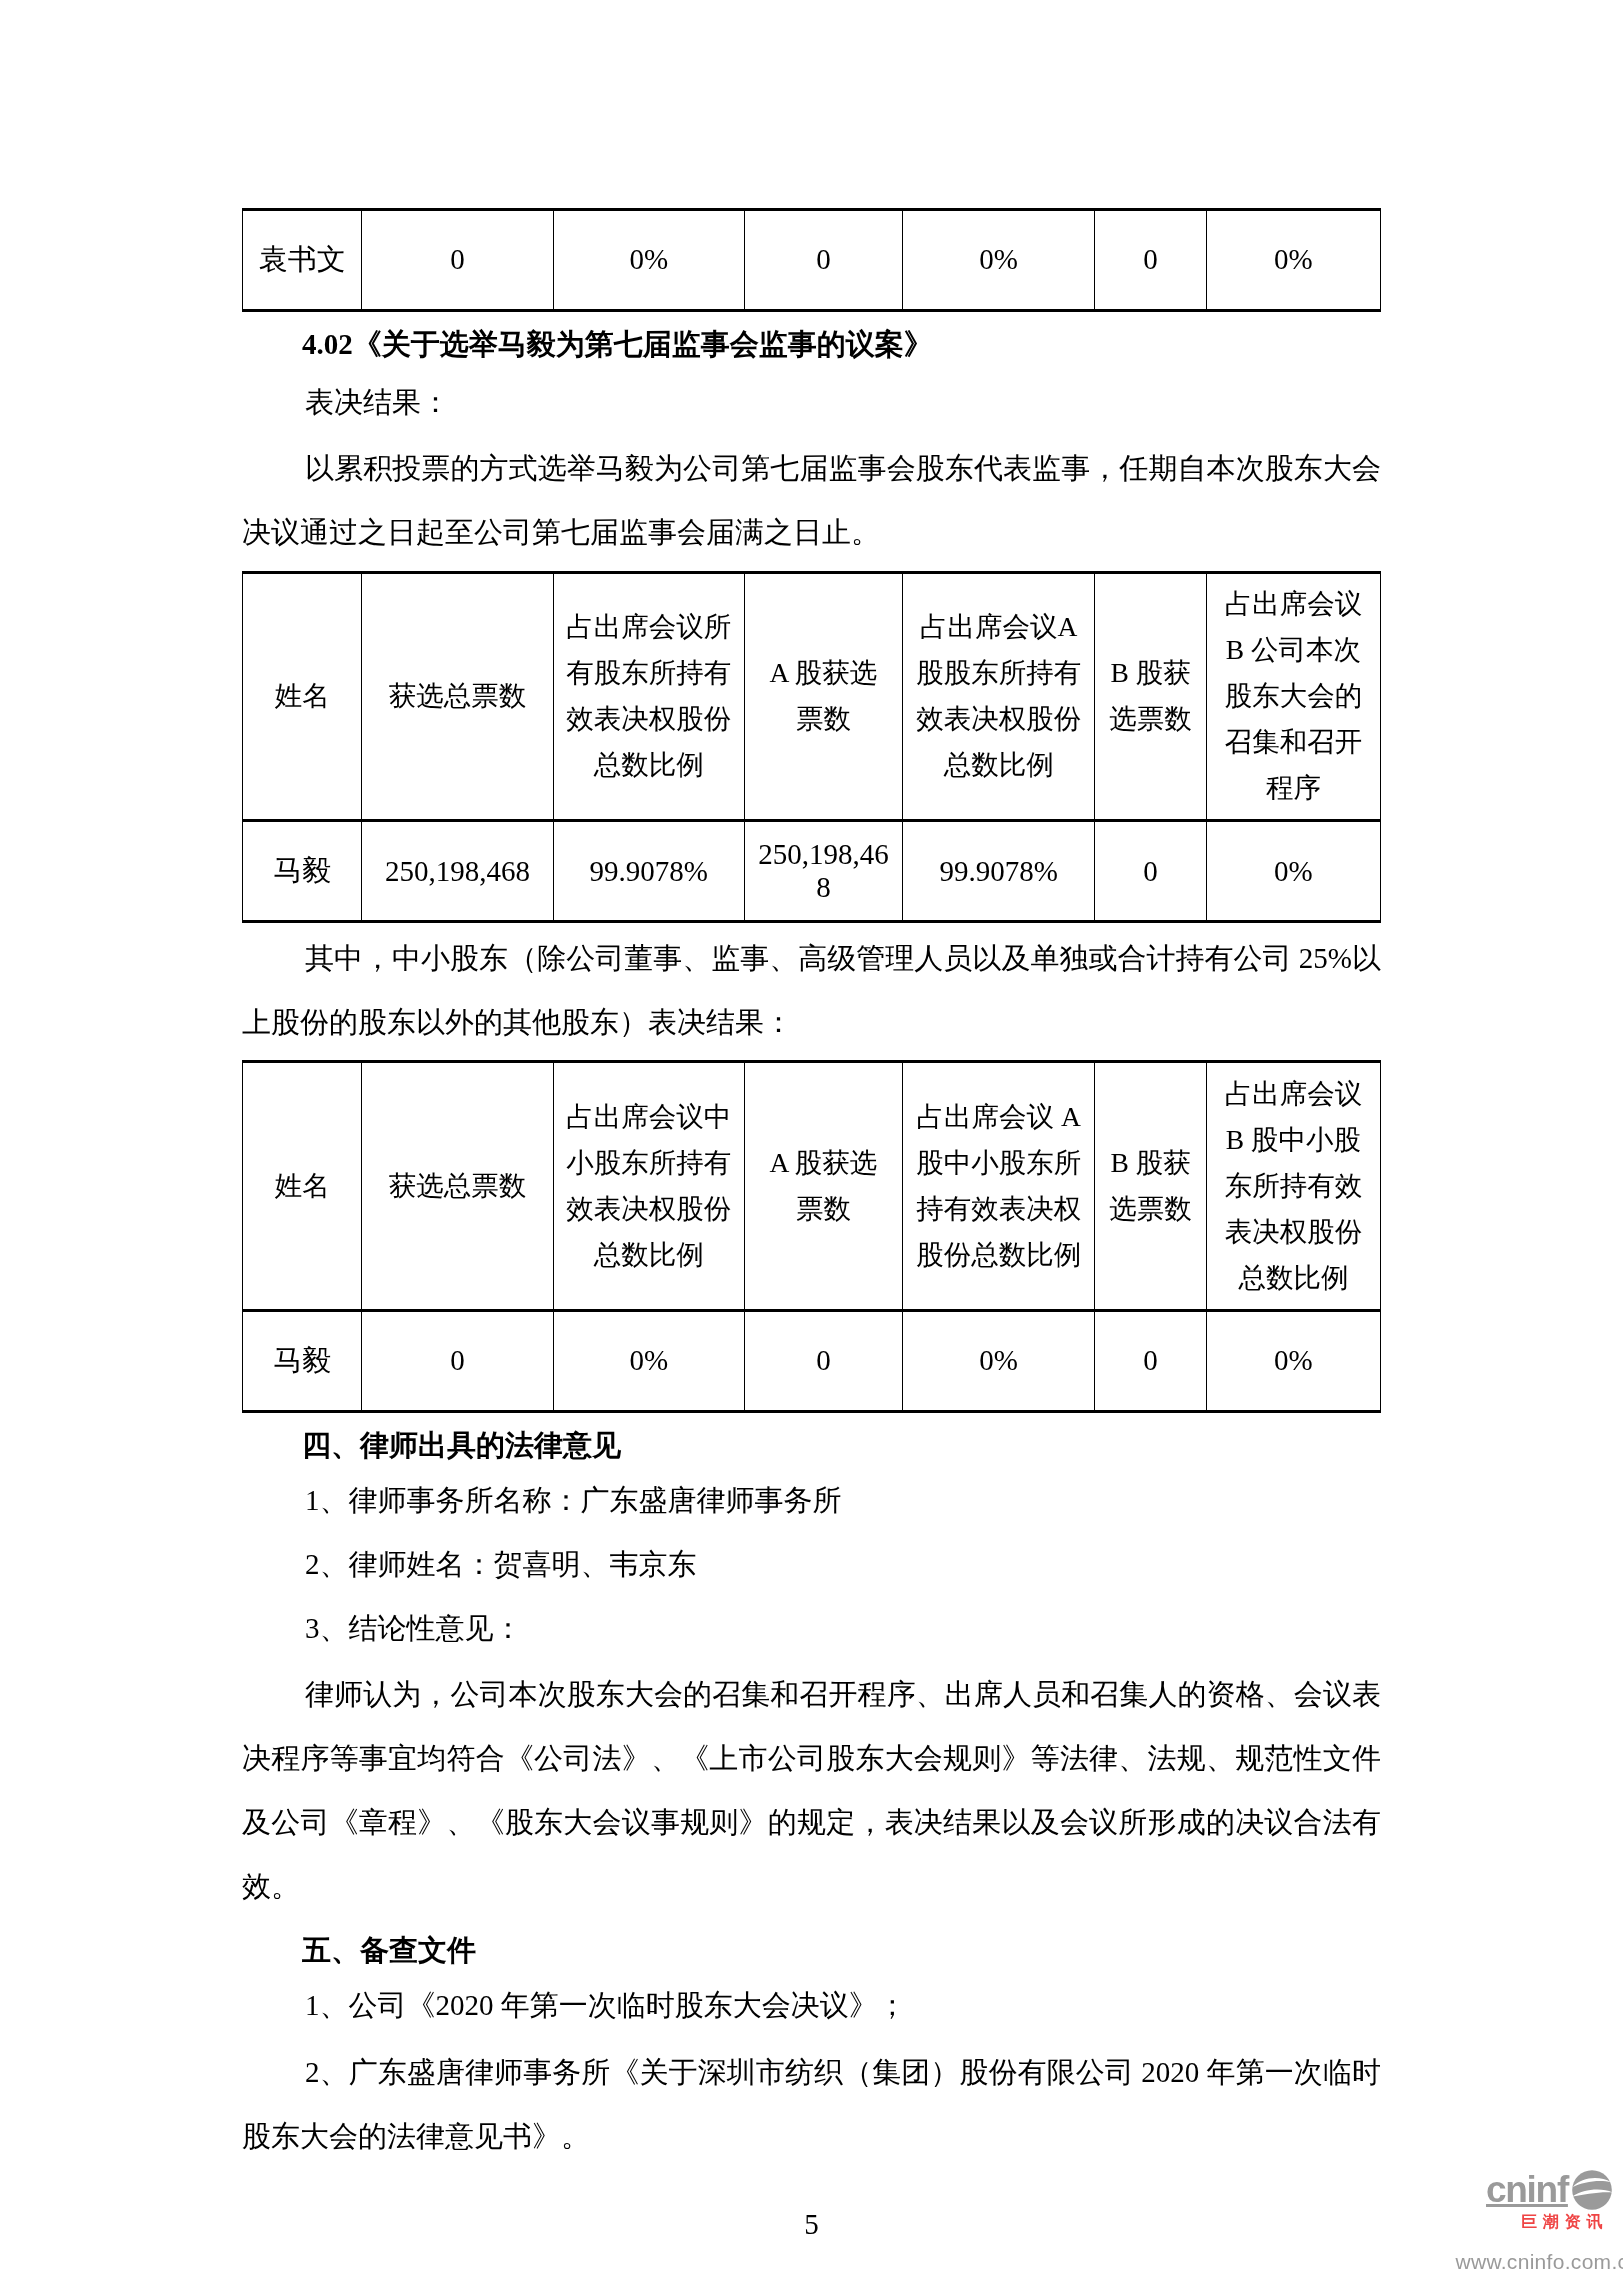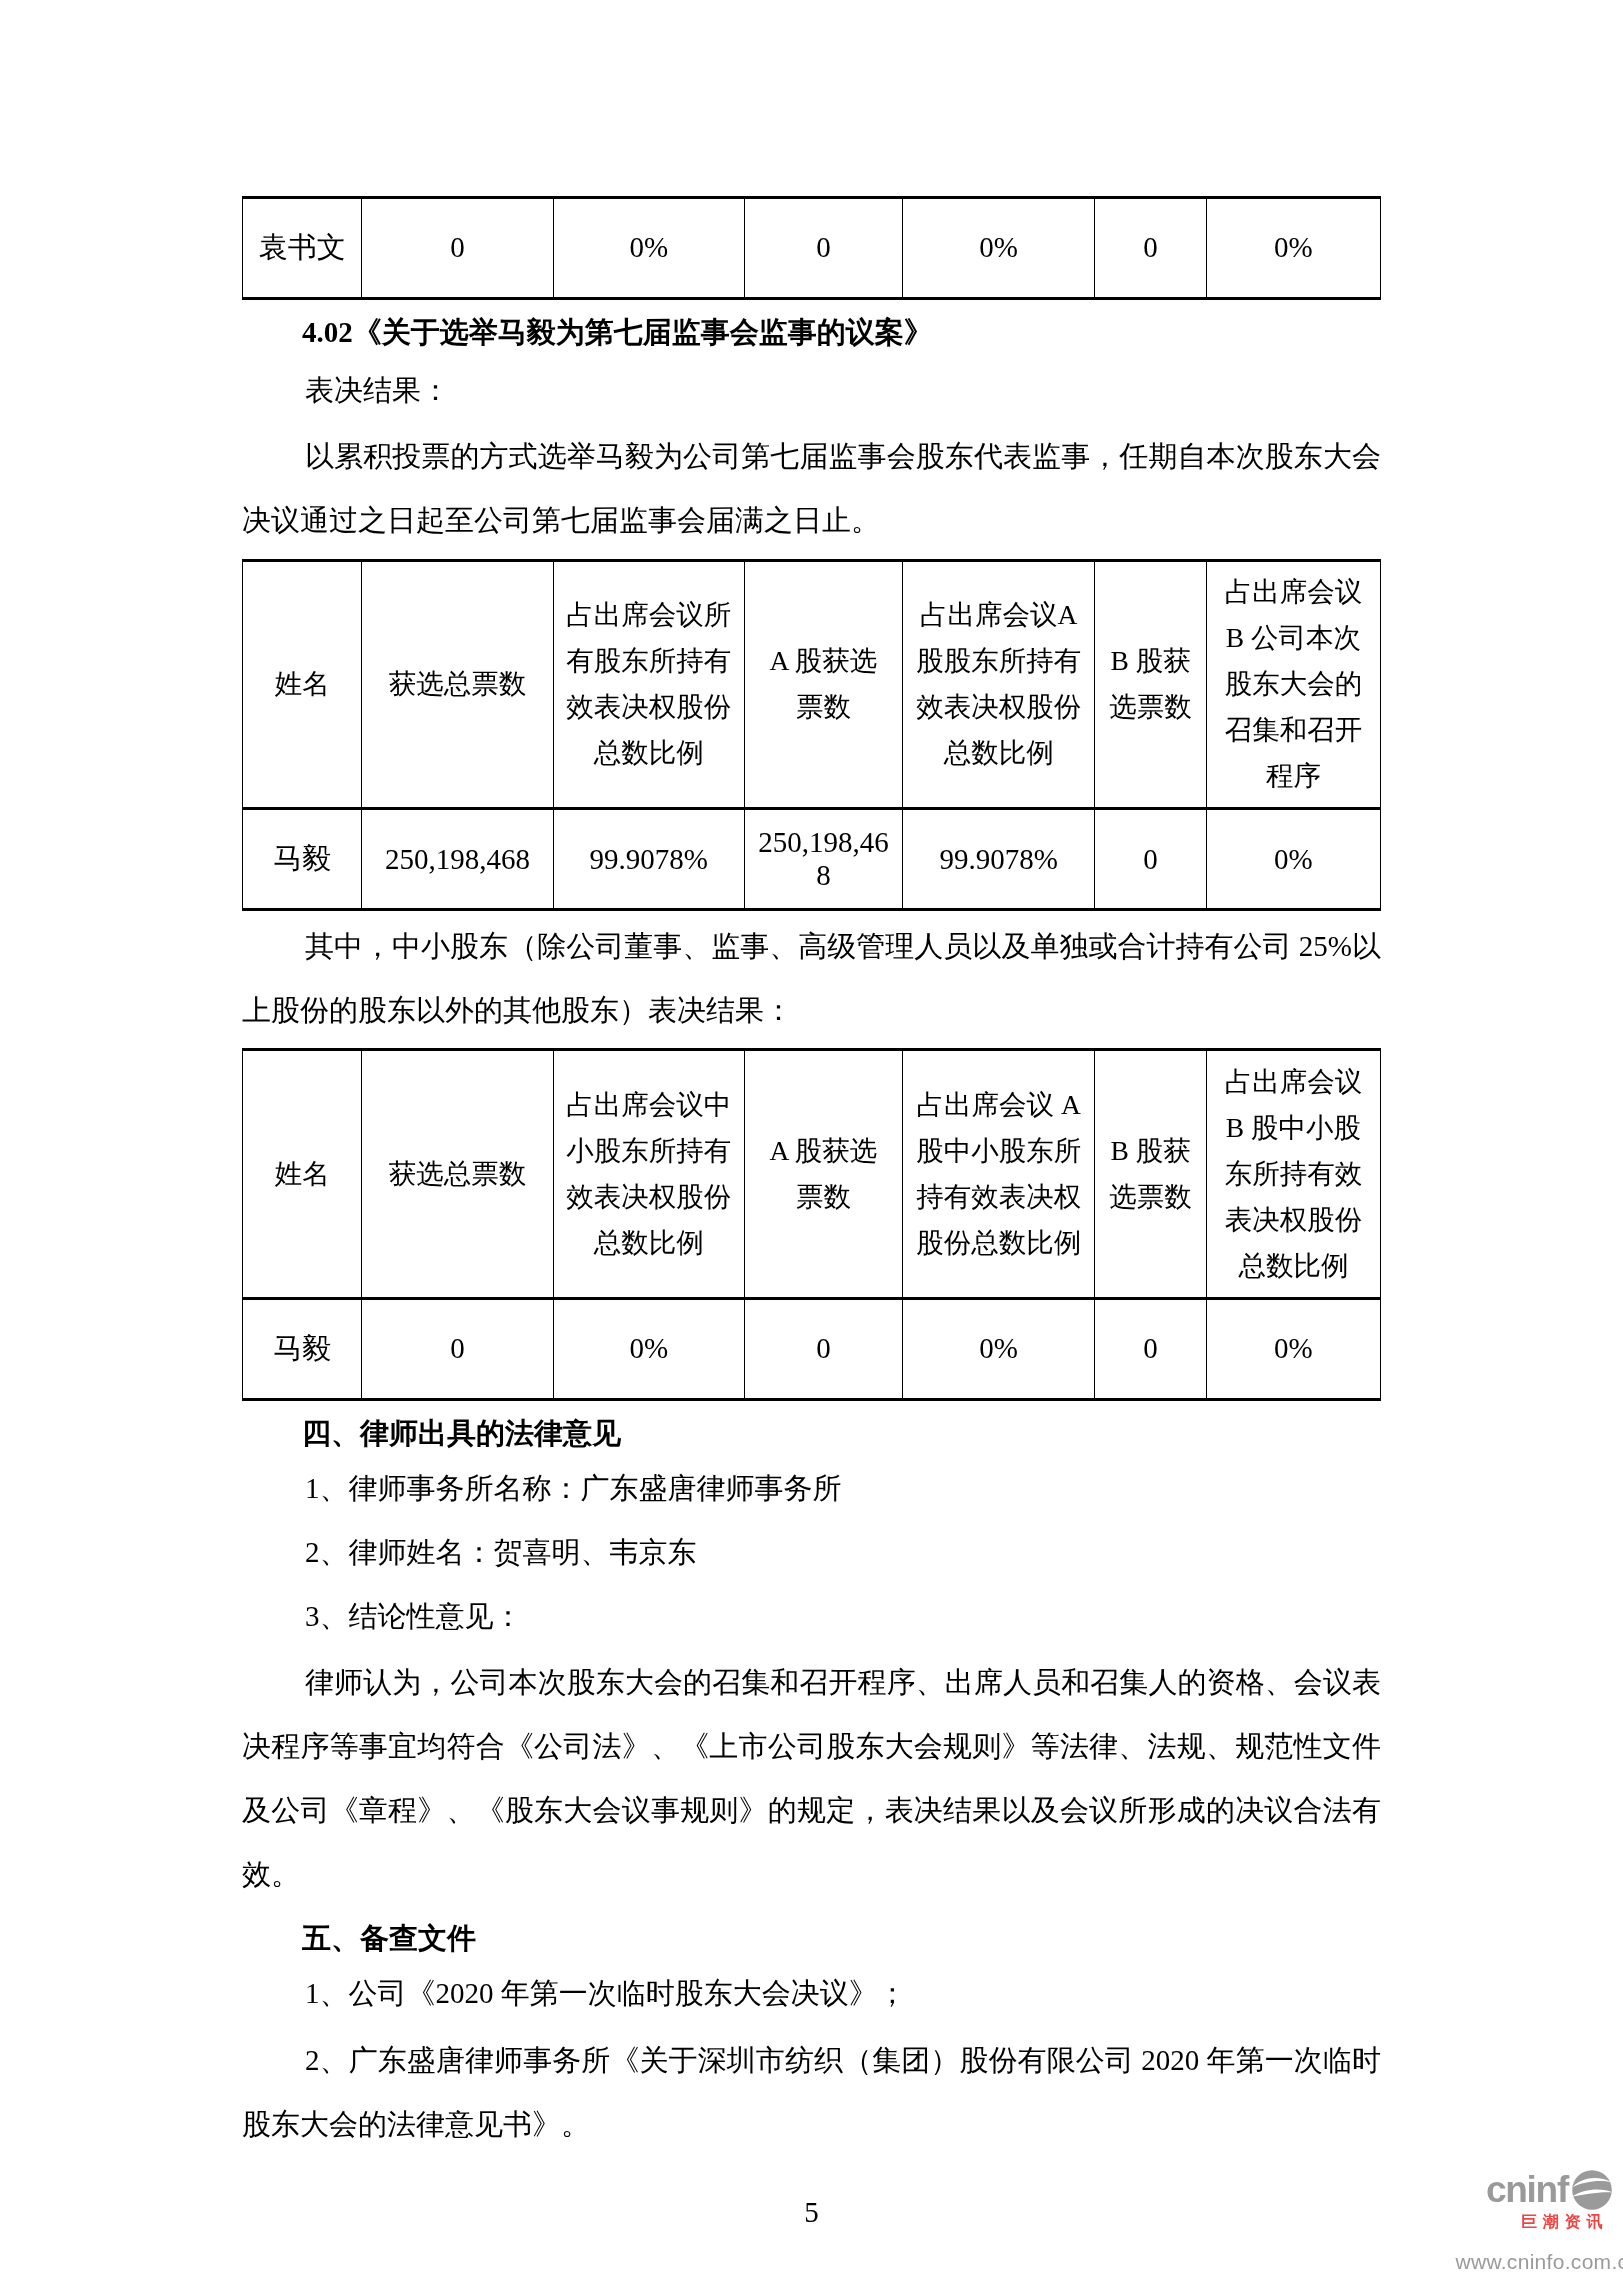--- a/index.html
+++ b/index.html
@@ -2,21 +2,21 @@
 <html style="font-size:10.5px"><head>
 <meta charset="utf-8">
 <style>
   html,body{margin:0;padding:0;}
   body{
     width:1623px;height:2295px;background:#ffffff;color:#000;
     font-family:"Liberation Serif","DejaVu Serif",serif;
     -webkit-font-smoothing:antialiased;
   }
   .page{position:relative;width:1623px;height:2295px;overflow:hidden;background:#fff;}
-  .content{position:absolute;left:242px;top:0;width:1139px;}
+  .content{position:absolute;left:242px;top:12px;width:1139px;}
 
   
   table.tbl{
     width:100%;
     border-collapse:collapse;
     table-layout:fixed;
     border-top:3.9px solid #000;
     border-bottom:3.9px solid #000;
   }
   table.tbl td{
@@ -53,21 +53,21 @@
   .page-number{
     text-align:center;font-size:29px;line-height:39px;margin-top:37px;
   }
 
   
   .cninfo-logo{
     position:absolute;right:10.5px;bottom:23.5px;width:157px;
     font-family:"Liberation Sans","DejaVu Sans",sans-serif;
     color:#9a9a9a;text-align:right;line-height:1;
   }
-  .logo-row{display:flex;align-items:center;justify-content:flex-end;gap:2.6px;}
+  .logo-row{display:flex;align-items:center;justify-content:flex-end;gap:2.6px;text-decoration:underline;}
   .logo-en{font-size:37px;font-weight:bold;letter-spacing:-1.3px;color:#9a9a9a;}
   .logo-icon{width:42px;height:42px;flex:0 0 auto;}
   .logo-cn{font-size:16px;font-weight:bold;letter-spacing:5.9px;margin-top:2.6px;margin-right:4px;color:#ef4444;}
   .logo-url{font-size:21px;margin-top:21px;letter-spacing:0.3px;color:#9a9a9a;}
 </style>
 </head>
 <body>
 
 <div class="page">
   <div class="content">

